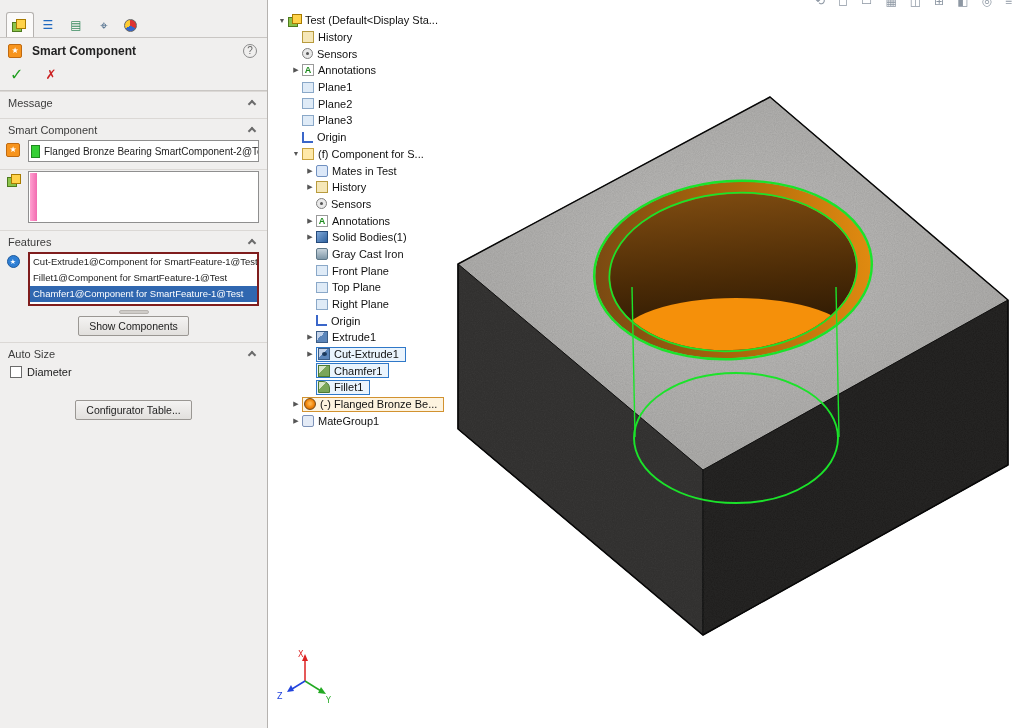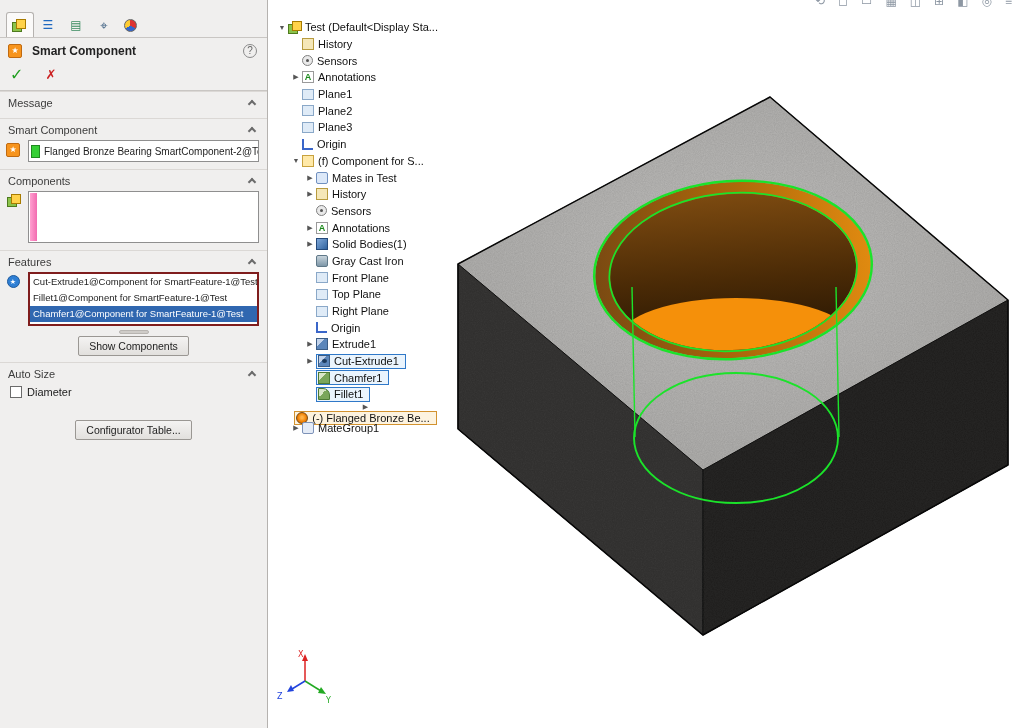--- a/index.html
+++ b/index.html
@@ -90,21 +90,21 @@
   .ic-featgrp { background:#2f7fd4; border:1px solid #1d5a9e; border-radius:50%; width:13px; height:13px; }
   .ic-featgrp::after { content:"★"; position:absolute; left:0; top:0; width:11px; text-align:center;
     font-size:7px; line-height:11px; color:#fff; }
   .ic-list { color:#1f69c0; font-size:12px; line-height:13px; width:auto; margin:0; }
   .ic-sheet { color:#3a8a5f; font-size:12px; line-height:13px; width:auto; margin:0; }
   .ic-target { color:#4a6a8a; font-size:13px; line-height:13px; width:auto; margin:0; }
   .ic-ball { width:13px; height:13px; border-radius:50%; border:1px solid #666;
     background:conic-gradient(#d33 0 33%, #36c 33% 66%, #fc3 66% 100%); }
 
   
-  #feature-tree { position:absolute; left:276px; top:19px; z-index:20; font-size:11px; color:#111; }
+  #feature-tree { position:absolute; left:276px; top:12px; z-index:20; font-size:11px; color:#111; }
   .tree-row { display:flex; align-items:center; height:16.7px; white-space:nowrap; }
   .tarrow { width:12px; flex:none; font-size:7px; color:#555; text-align:center; }
   .tlabel { padding-right:3px; }
   .boxwrap { display:inline-flex; align-items:center; padding:0 3px 0 1px; height:15px; }
   .box-blue { border:1px solid #2f78c8; background:#eaf4fd; }
   .box-orange { border:1px solid #d2922f; background:#fdf3df; }
 
   
   #viewport { position:absolute; left:269px; top:0; width:755px; height:728px; background:#fff; }
   #view-toolbar { position:absolute; top:-6px; right:12px; display:flex; gap:13px; z-index:5; }
@@ -163,24 +163,20 @@
       <div class="listbox" id="sc-box">
           <div class="sc-item">
             <span class="sc-chip"></span>
             <span class="sc-text">Flanged Bronze Bearing SmartComponent-2@Test</span>
           </div>
         </div>
     </div>
   </div>
 
   <div class="section">
-    <div class="sec-h">
-      <span>Components</span>
-      <span class="chev"></span>
-    </div>
     <div class="grp-row">
       <span class="grp-icon-col">
           <span class="ic ic-assembly"></span>
         </span>
       <div class="listbox" id="comp-box">
         <span class="pink-bar"></span>
       </div>
     </div>
   </div>
 
@@ -420,21 +416,21 @@
         <span class="tlabel">Chamfer1</span>
       </span>
     </div>
     <div class="tree-row" style="padding-left: 28px;">
       <span class="tarrow"></span>
       <span class="boxwrap box-blue">
         <span class="ic ic-fillet"></span>
         <span class="tlabel">Fillet1</span>
       </span>
     </div>
-    <div class="tree-row" style="padding-left: 14px; flex-direction: column;">
+    <div class="tree-row" style="padding-left: 14px;">
       <span class="tarrow">▶</span>
       <span class="boxwrap box-orange">
         <span class="ic ic-bearing"></span>
         <span class="tlabel">(-) Flanged Bronze Be...</span>
       </span>
     </div>
     <div class="tree-row" style="padding-left: 14px;">
       <span class="tarrow">▶</span>
       <span class="ic ic-mategroup"></span>
       <span class="tlabel">MateGroup1</span>

